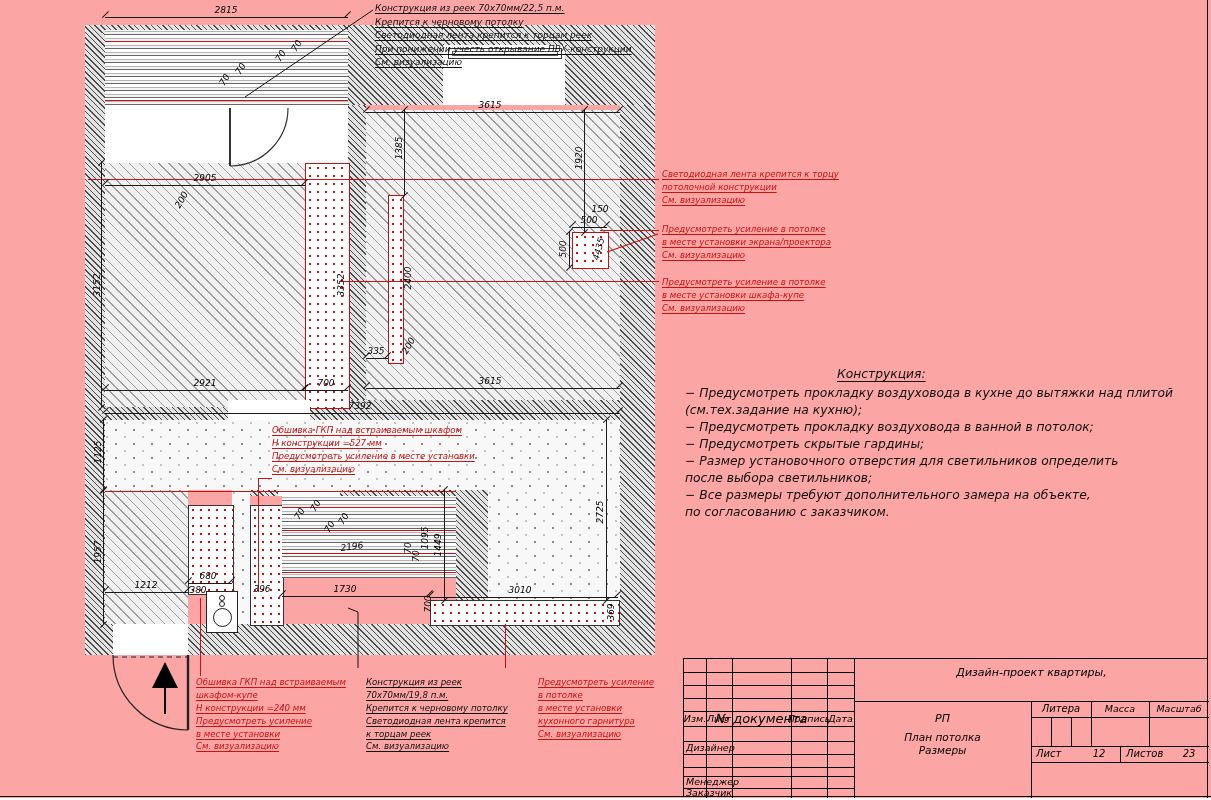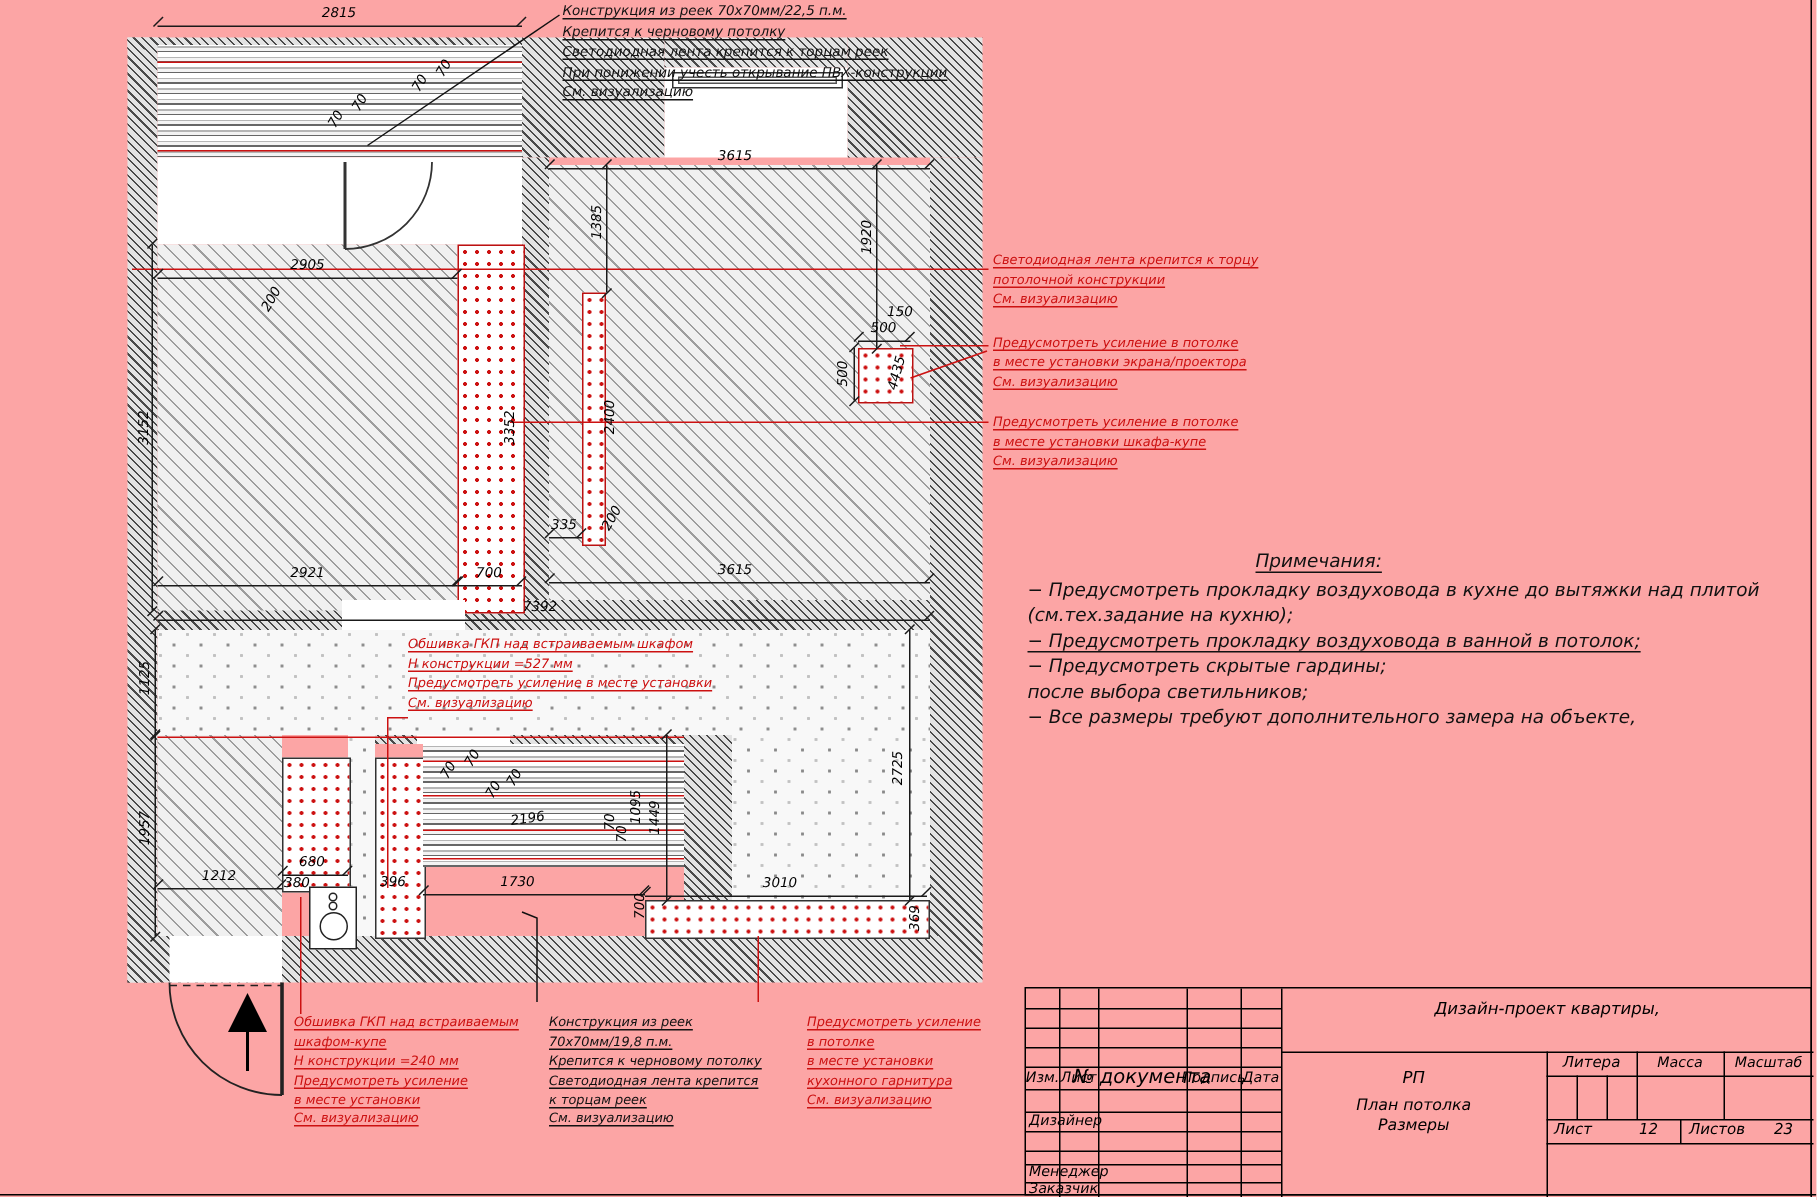--- a/index.html
+++ b/index.html
@@ -36,21 +36,21 @@
   .redline-h{height:1.4px}
   .redline-v{width:1.4px}
   
   .ann{position:absolute;font:italic 8.6px/1.5 "DejaVu Sans",sans-serif;white-space:nowrap}
   .ann div{text-decoration:underline;text-underline-offset:2px}
   .red{color:#c11}.blk{color:#111}
   
   .notes{position:absolute;left:685px;top:366px;width:522px;color:#111;
          font:italic 12.3px/1.38 "DejaVu Sans",sans-serif}
   .notes .ttl{margin-left:152px;text-decoration:underline;text-underline-offset:3px;margin-bottom:2px}
-  .notes .ul{text-decoration:underline;text-underline-offset:3px}
+  .notes .ul{text-underline-offset:3px}
   
   .tb{position:absolute;left:683px;top:658px;width:525px;height:139px;border:1.6px solid #000;box-sizing:border-box;
       font:italic 10.5px/1 "DejaVu Sans",sans-serif;color:#000}
   .tl{position:absolute;background:#000}
   .tcell{position:absolute;display:flex;align-items:center;justify-content:center;white-space:nowrap}
   .border-r{position:absolute;left:1207px;top:0;width:0;height:800px;border-left:1.5px solid #000}
   .border-b{position:absolute;left:0;top:796px;width:1211px;height:0;border-top:1.5px solid #000}
   svg.ov{position:absolute;left:0;top:0;pointer-events:none}
   .arrow-tri{position:absolute;width:0;height:0;border-left:13px solid transparent;border-right:13px solid transparent;border-bottom:26px solid #000}
   .arrow-stem{position:absolute;width:2px;background:#000}
@@ -261,27 +261,29 @@
 
   <div class="ann red" style="left:538px;top:676px">
     <div>Предусмотреть усиление</div>
     <div>в потолке</div>
     <div>в месте установки</div>
     <div>кухонного гарнитура</div>
     <div>См. визуализацию</div>
   </div>
 
   <div class="notes">
-    <div class="ttl">Примечания:</div>
+    <div class="ttl">Конструкция:</div>
     <div>−  Предусмотреть прокладку воздуховода в кухне до вытяжки над плитой</div>
     <div>(см.тех.задание на кухню);</div>
     <div class="ul">−  Предусмотреть прокладку воздуховода в ванной в потолок;</div>
     <div>−  Предусмотреть скрытые гардины;</div>
+    <div>−  Размер установочного отверстия для светильников определить</div>
     <div>после выбора светильников;</div>
     <div>−  Все размеры требуют дополнительного замера на объекте,</div>
+    <div>по согласованию с заказчиком.</div>
   </div>
 
   <div class="tb">
 
     <div class="tl" style="left:170px;top:0;width:1px;height:139px"></div>
     <div class="tl" style="left:0;top:13px;width:170px;height:1px"></div>
     <div class="tl" style="left:0;top:26px;width:170px;height:1px"></div>
     <div class="tl" style="left:0;top:39px;width:170px;height:1px"></div>
     <div class="tl" style="left:0;top:52px;width:170px;height:1.4px"></div>
     <div class="tl" style="left:0;top:67px;width:170px;height:1.4px"></div>

